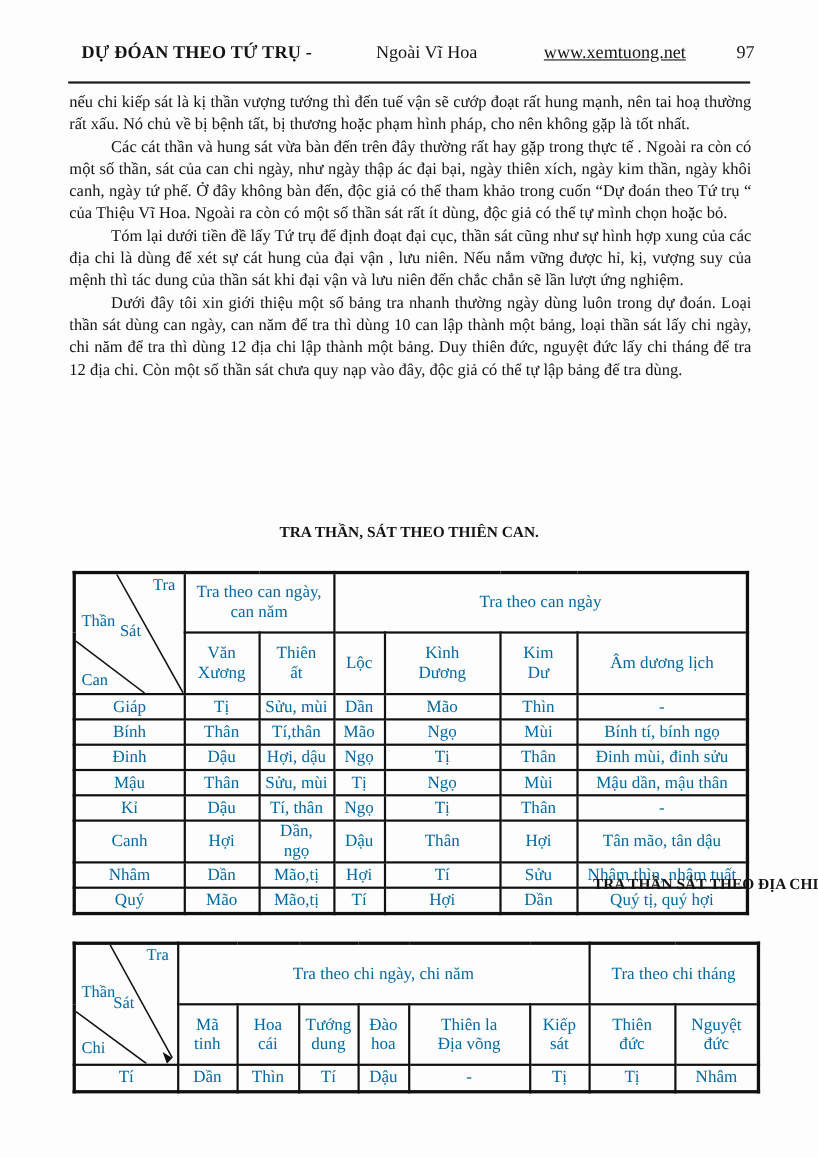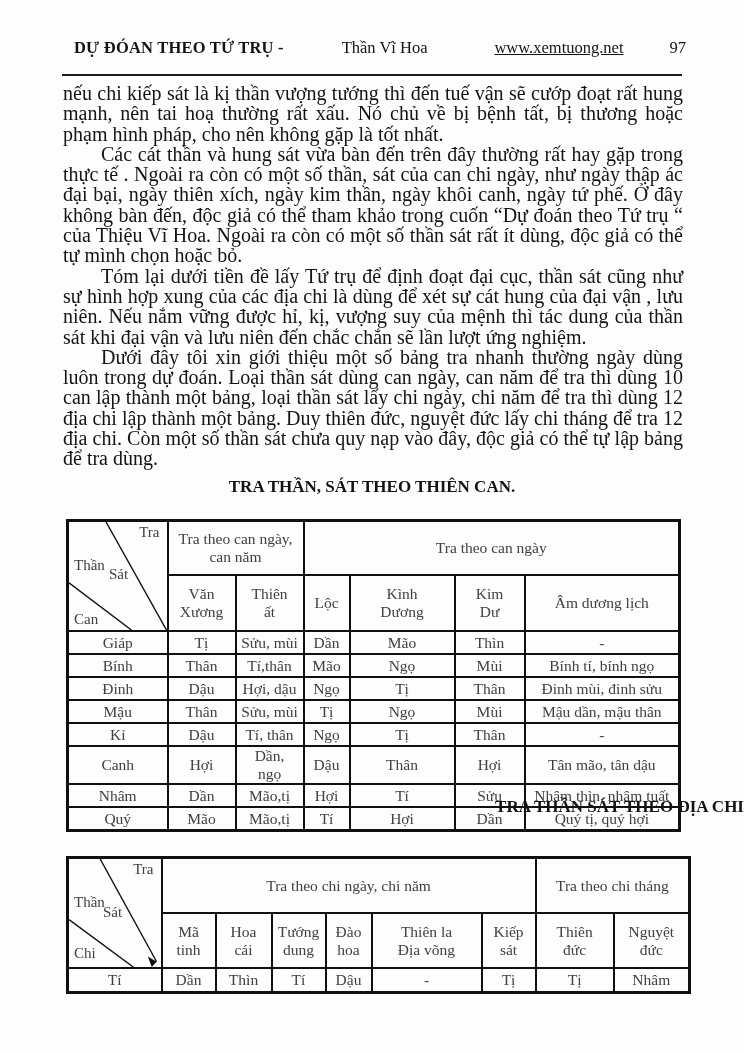--- a/index.html
+++ b/index.html
@@ -14,35 +14,35 @@
     display:flex;align-items:baseline;font-size:16.5px;
   }
   .rh-title{font-weight:bold;letter-spacing:.2px;}
   .rh-author{margin-left:58px;}
   .rh-site{margin-left:auto;text-decoration:underline;}
   .rh-page{margin-left:46px;}
   .header-rule{position:absolute;top:74px;left:62px;width:620px;height:0;border-top:2px solid #1b1b1b;}
   
   .body-text{
     position:absolute;top:83px;left:63px;width:620px;
-    font-size:20px;line-height:20.3px;text-align:justify;
+    font-size:15px;line-height:20.3px;text-align:justify;
   }
   .body-text p{margin:0;}
   .body-text p.indent{text-indent:38px;}
   
   .section-title{
     position:absolute;left:0;width:744px;text-align:center;
-    font-weight:bold;font-size:17px;white-space:pre-line;
+    font-weight:bold;font-size:14px;white-space:pre-line;
   }
   #title1{top:477px;}
   #title2{top:797px;text-align:right;}
   
   table.sheet{
     border-collapse:collapse;table-layout:fixed;
-    font-size:15.5px;text-align:center;color:#404040;
+    font-size:15.5px;text-align:center;color:#0369a1;
     position:absolute;background:transparent;
   }
   table.sheet td{
     border:2px solid #101010;padding:0 2px;vertical-align:middle;
     white-space:pre-line;line-height:18px;overflow:hidden;
   }
   table.sheet{border:3px solid #101010;}
   td.thickL{border-left-width:3px;}
   #table1{top:519px;left:66px;width:612px;}
   #table2{top:856px;left:66px;width:622px;}
@@ -61,21 +61,21 @@
   .c-sat2{top:46px;left:34px;}
   .c-axis2{bottom:6px;left:5px;}
 </style>
 </head>
 <body>
 
 <div class="page">
 
   <div class="running-header">
     <span class="rh-title">DỰ ĐÓAN THEO TỨ TRỤ -</span>
-    <span class="rh-author">Thần Vĩ  Hoa</span>
+    <span class="rh-author">Ngoài Vĩ  Hoa</span>
     <span class="rh-site">www.xemtuong.net</span>
     <span class="rh-page">97</span>
   </div>
   <div class="header-rule"></div>
 
   <div class="body-text">
     <p>nếu chi kiếp sát là kị thần vượng tướng thì đến tuế vận sẽ cướp  đoạt rất hung mạnh, nên tai hoạ thường rất xấu. Nó chủ về bị bệnh tất, bị thương hoặc phạm hình pháp, cho nên không gặp là tốt nhất.</p>
     <p class="indent">Các cát thần và hung sát vừa bàn đến trên đây thường rất hay gặp trong thực tế . Ngoài ra còn có một số thần, sát của can chi ngày, như ngày thập ác đại bại, ngày thiên xích, ngày kim thần, ngày khôi canh, ngày tứ phế. Ở đây không bàn đến,  độc giả có thể tham khảo trong cuốn “Dự đoán theo Tứ trụ “ của Thiệu Vĩ Hoa. Ngoài ra còn có một số thần sát rất ít dùng, độc giả có thể tự mình chọn hoặc bỏ.</p>
     <p class="indent">Tóm lại dưới tiền đề lấy Tứ trụ để định đoạt đại cục, thần sát cũng như sự hình hợp xung của các địa chi là dùng để xét sự cát hung của đại vận , lưu niên. Nếu nắm vững được hỉ, kị, vượng suy của mệnh thì tác dung của thần sát  khi đại vận  và lưu niên đến chắc chắn sẽ lần lượt ứng nghiệm.</p>
     <p class="indent">Dưới đây tôi xin giới thiệu một số bảng tra nhanh thường ngày dùng luôn trong dự đoán. Loại thần sát dùng can ngày, can năm để tra thì dùng 10 can lập thành một bảng, loại thần sát lấy chi ngày, chi năm để tra thì dùng 12  địa chi lập thành một bảng. Duy thiên đức, nguyệt đức lấy chi tháng để tra 12 địa chi. Còn một số thần sát chưa quy nạp vào đây, độc giả có thể tự lập bảng để tra dùng.</p>

